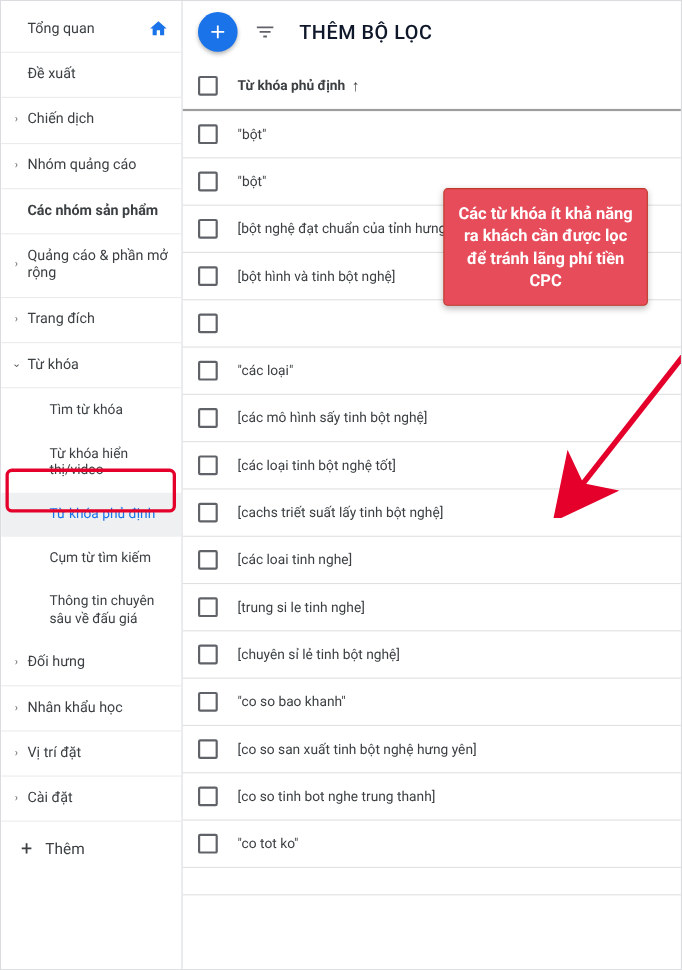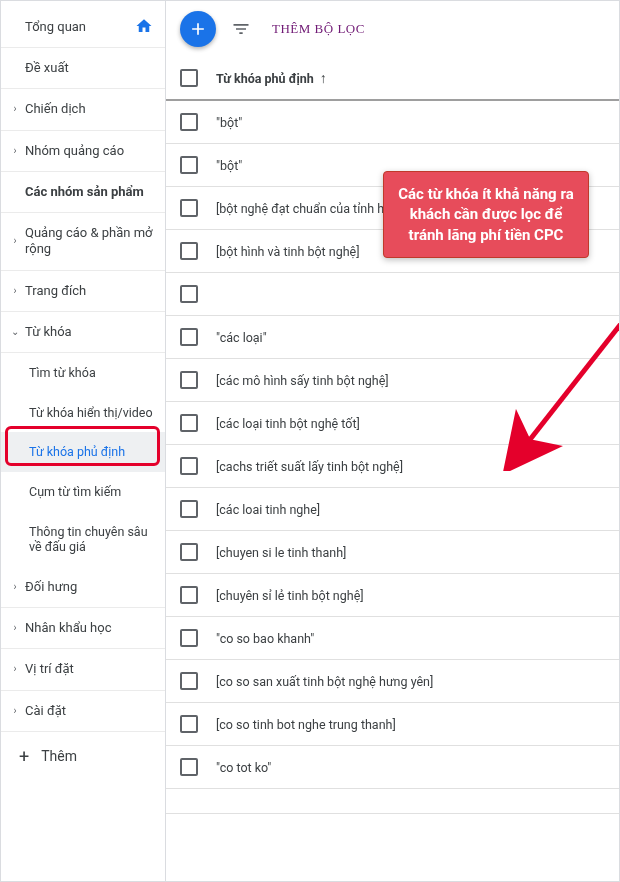--- a/index.html
+++ b/index.html
@@ -3,41 +3,41 @@
 <meta charset="utf-8">
 <style>
   * { box-sizing: border-box; }
   html, body { margin: 0; padding: 0; font-family: Roboto, Arial, sans-serif; }
   body { width: 620px; height: 882px; background: #fff; color: #3c4043; overflow: hidden; border:1px solid #dadce0;}
   .wrap { display: flex; width: 100%; height: 100%; }
   .sidebar { width: 165px; flex: 0 0 165px; border-right: 1px solid #dadce0; padding-top: 4px; overflow: hidden; background:#fff;}
   .main { flex: 1; position: relative; overflow: hidden; }
   .nav-item { position: relative; padding: 12px 8px 12px 24px; font-size: 13px; line-height: 1.25; cursor: pointer; border-bottom: 1px solid #ebebeb; color:#3c4043; }
   .nav-item.no-border { border-bottom:none; }
-  .nav-item.child { padding-left: 28px; font-size: 12.5px; }
+  .nav-item.child { padding-left: 44px; font-size: 12.5px; }
   .nav-item .caret { position: absolute; left: 10px; top: 50%; transform: translateY(-50%); width: 8px; text-align:center; color:#5f6368; font-size: 10px; line-height:1;}
   .nav-item.selected { color: #1a73e8; background:#eef0f2; }
   .nav-item.home { display:flex; align-items:flex-end; justify-content:space-between; padding-right:12px;}
   .redbox { position:absolute; border:3px solid #e4002b; border-radius:6px; pointer-events:none; }
   .redbox.sel { left:5px; width:155px; top:426px; height:40px; }
   .add-item { padding: 14px 10px 14px 18px; font-size:14px; color:#3c4043; display:flex; align-items:center; gap:12px;}
   .add-plus { font-size:18px; font-weight:400; color:#3c4043;}
   .topbar { display:flex; align-items:center; gap:14px; padding:10px 14px; }
   .fab { width:36px; height:36px; border-radius:50%; background:#1a73e8; display:flex; align-items:center; justify-content:center; color:#fff; box-shadow:0 2px 4px rgba(0,0,0,0.3); cursor:pointer;}
   .filter-icon { width:22px; height:22px; color:#5f6368; cursor:pointer; display:flex; align-items:center; justify-content:center;}
-  .filter-label { font-size:13px; letter-spacing:0.5px; color:#701a75; font-weight:500; padding-left:6px;font-family:Liberation Serif, serif;}
+  .filter-label { font-size:18px; letter-spacing:0.5px; color:#0f172a; font-weight:500; padding-left:6px;}
   .header-row { display:flex; align-items:center; padding:12px 14px 12px 14px; border-bottom:1px solid #bdbdbd; }
   .hdrline { border-bottom:2px solid #9e9e9e; }
   .chk { width:18px; height:18px; border:2px solid #5f6368; border-radius:2px; flex:0 0 18px; cursor:pointer;}
   .col-label { font-size:12.5px; font-weight:700; color:#3c4043; margin-left:18px; display:flex; align-items:center; gap:6px;}
   .sort-arrow { font-size:14px; color:#3c4043; }
   .rows { }
   .row { display:flex; align-items:center; padding:12px 14px; border-bottom:1px solid #e0e0e0; }
   .row .txt { font-size:12.5px; color:#3c4043; margin-left:18px; white-space:nowrap; overflow:hidden; text-overflow:ellipsis;}
-  .callout { position:absolute; right:30px; top:170px; width:206px; background:#e74c5b; color:#fff; border:1px solid #c0392b; border-radius:4px; padding:12px 12px; font-size:15px; font-weight:700; text-align:center; line-height:1.35; box-shadow:0 2px 6px rgba(0,0,0,0.25);}
+  .callout { position:absolute; right:30px; top:170px; width:186px; background:#e74c5b; color:#fff; border:1px solid #c0392b; border-radius:4px; padding:12px 12px; font-size:15px; font-weight:700; text-align:center; line-height:1.35; box-shadow:0 2px 6px rgba(0,0,0,0.25);}
   svg { display:block; }
   .arrow-annot { position:absolute; pointer-events:none; }
 </style>
 </head>
 <body>
 
 <div class="wrap">
   <div class="sidebar">
     <div id="nav">
         <div class="nav-item home" style="border-bottom: 1px solid rgb(235, 235, 235);">
@@ -128,21 +128,21 @@
         <div class="row">
           <div class="chk"></div>
           <div class="txt">[cachs triết suất lấy tinh bột nghệ]</div>
         </div>
         <div class="row">
           <div class="chk"></div>
           <div class="txt">[các loai tinh nghe]</div>
         </div>
         <div class="row">
           <div class="chk"></div>
-          <div class="txt">[chuyen si le tinh thanh]</div>
+          <div class="txt">[trung si le tinh nghe]</div>
         </div>
         <div class="row">
           <div class="chk"></div>
           <div class="txt">[chuyên sỉ lẻ tinh bột nghệ]</div>
         </div>
         <div class="row">
           <div class="chk"></div>
           <div class="txt">"co so bao khanh"</div>
         </div>
         <div class="row">

